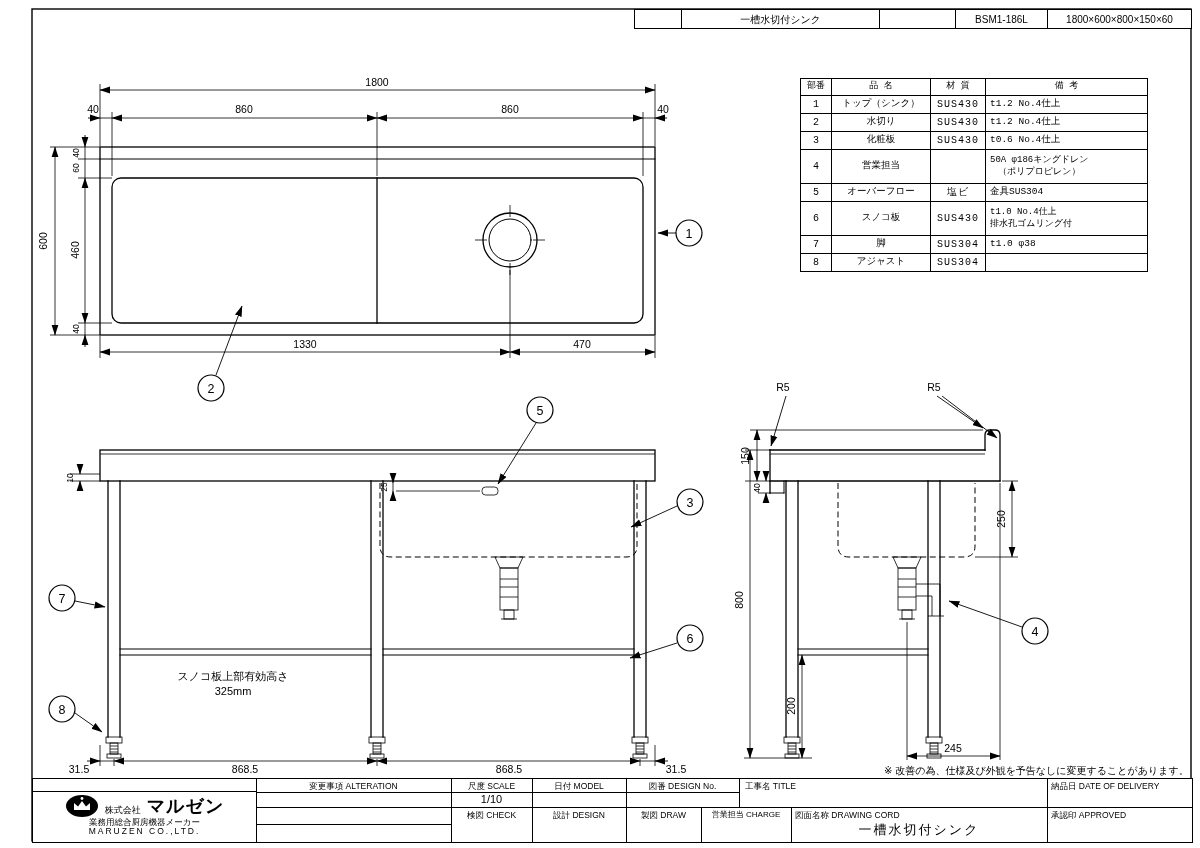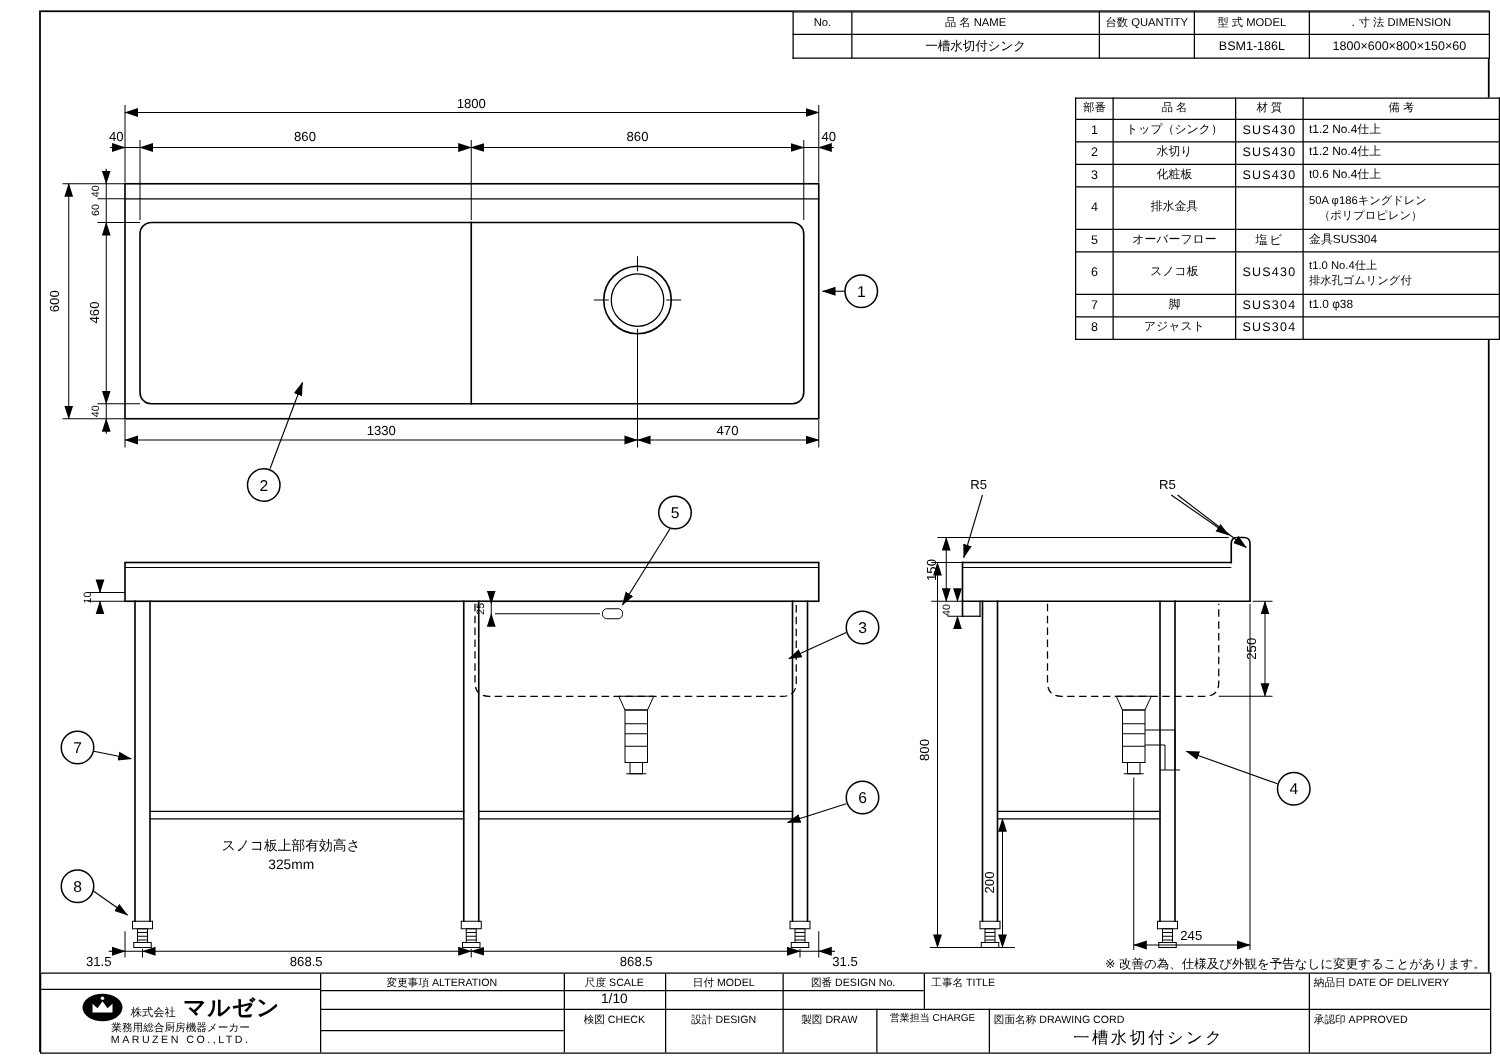--- a/index.html
+++ b/index.html
@@ -253,38 +253,31 @@
 
 <table class="sheet-tab" style="left:634px;top:9px;">
   <colgroup>
       <col style="width:47px">
       <col style="width:198px">
       <col style="width:76px">
       <col style="width:92px">
       <col style="width:144px">
     </colgroup>
   <tbody>
-      <tr style="height:18px">
-    <td class="hd">No.</td>
-    <td class="hd">品 名  NAME</td>
-    <td class="hd">台数 QUANTITY</td>
-    <td class="hd">型 式  MODEL</td>
-    <td class="hd">．寸 法  DIMENSION</td>
-  </tr>
   <tr style="height:19px">
     <td></td>
     <td>一槽水切付シンク</td>
     <td></td>
     <td>BSM1-186L</td>
     <td>1800×600×800×150×60</td>
   </tr>
 </tbody>
   </table>
 
-<table class="sheet-tab" style="left:860px;top:78px;">
+<table class="sheet-tab" style="left:800px;top:78px;font-family:Liberation Mono, monospace;">
   <colgroup>
       <col style="width:31px">
       <col style="width:99px">
       <col style="width:55px">
       <col style="width:162px">
     </colgroup>
   <tbody>
       <tr style="height:17px">
     <td class="hd">部番</td>
     <td class="hd">品  名</td>
@@ -304,21 +297,21 @@
     <td class="note" style="font-size:9.5px">t1.2 No.4仕上</td>
   </tr>
   <tr style="height:18px">
     <td>3</td>
     <td style="font-size:9.5px">化粧板</td>
     <td class="mat">SUS430</td>
     <td class="note" style="font-size:9.5px">t0.6 No.4仕上</td>
   </tr>
   <tr style="height:34px">
     <td>4</td>
-    <td style="font-size:9.5px">排水金具</td>
+    <td style="font-size:9.5px">営業担当</td>
     <td class="mat"></td>
     <td class="note">
       <div class="n2">50A φ186キングドレン</div>
       <div class="n2" style="padding-left:8px">（ポリプロピレン）</div>
     </td>
   </tr>
   <tr style="height:18px">
     <td>5</td>
     <td style="font-size:9.5px">オーバーフロー</td>
     <td class="mat">塩ビ</td>

